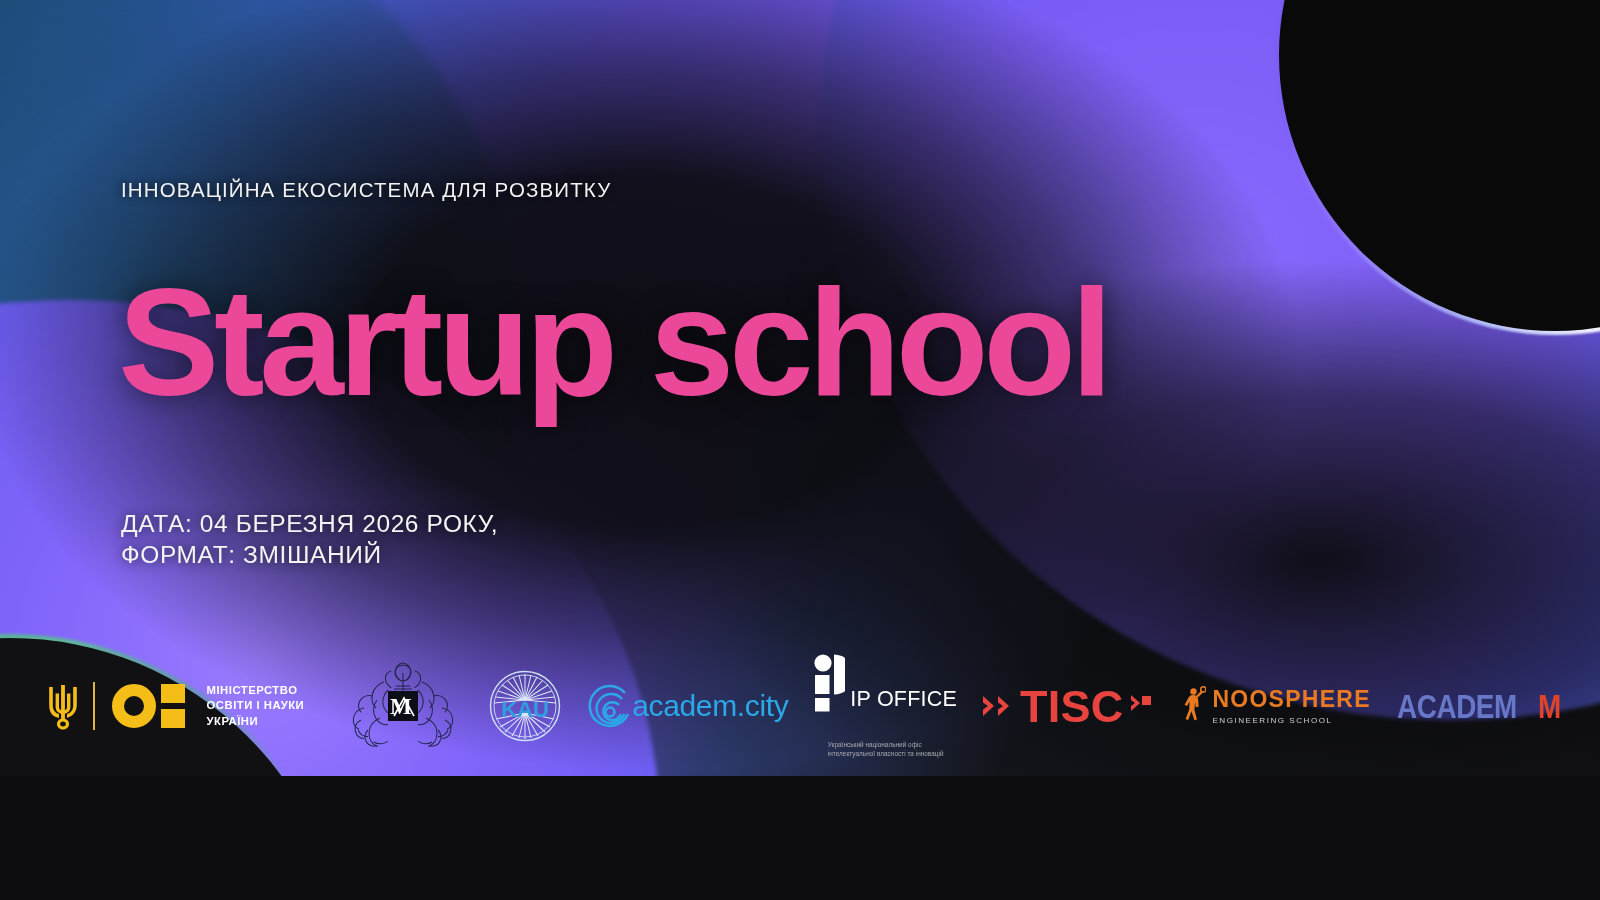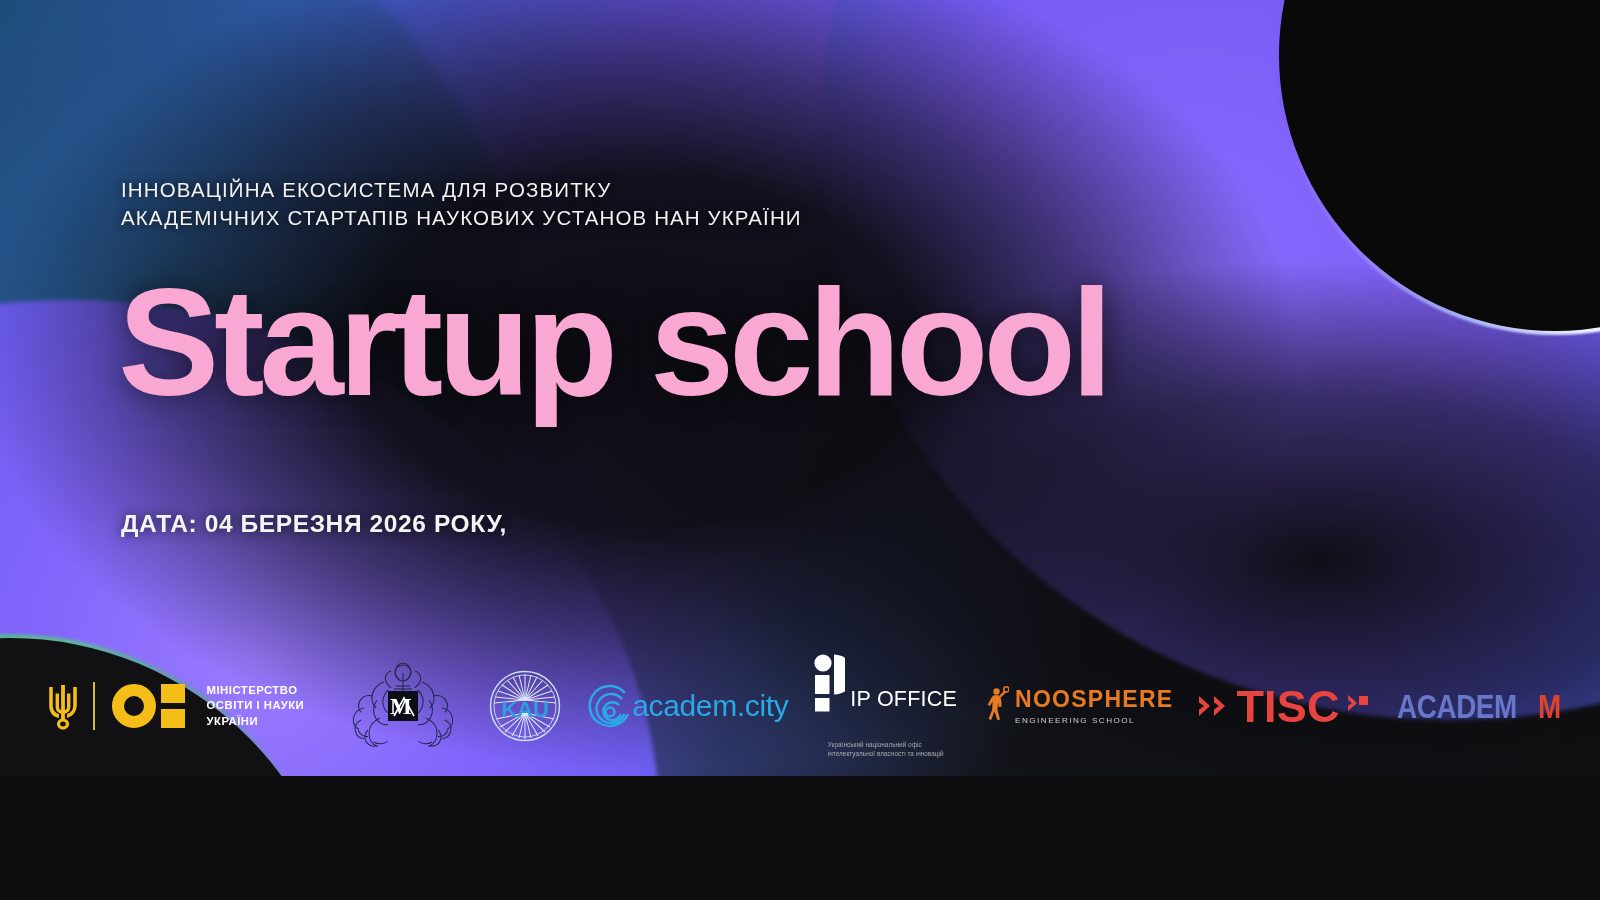--- a/index.html
+++ b/index.html
@@ -125,35 +125,35 @@
     font-weight:400;
     text-transform:uppercase;
     white-space:nowrap;
     text-shadow:0 0 10px rgba(0,0,0,0.85);
   }
   .eyebrow span { display:block; }
 
   .title {
     position:absolute;
     left:118px; top:262px;
-    color:#f9a8d4;
+    color:#ec4899;
     font-size:152px;
     font-weight:bold;
     letter-spacing:-0.035em;
     line-height:160px;
     white-space:nowrap;
     text-shadow:0 0 28px rgba(0,0,0,0.55);
   }
 
   .details {
     position:absolute;
     left:121px; top:508px;
     color:#f4f4f4;
     font-size:24.5px;
-    font-weight:700;
+    font-weight:400;
     letter-spacing:0.025em;
     line-height:31px;
     text-transform:uppercase;
     white-space:nowrap;
     text-shadow:0 0 12px rgba(0,0,0,0.7);
   }
   .details span { display:block; }
 
   
   .logos {
@@ -301,27 +301,27 @@
 
   <div class="circle-bl-wrap">
     <div class="circle-bl-rim"></div>
     <div class="circle-bl-core"></div>
   </div>
 
   <div class="content">
 
     <div class="eyebrow">
       <span>ІННОВАЦІЙНА ЕКОСИСТЕМА ДЛЯ РОЗВИТКУ</span>
-      <span>АКАДЕМІЧНИХ СТАРТАПІВ НАУКОВИХ УСТАНОВ НАН УКРАЇНИ</span>
     </div>
 
     <div class="title">Startup school</div>
 
     <div class="details">
       <span>ДАТА: 04 БЕРЕЗНЯ 2026 РОКУ,</span>
+      <span>ФОРМАТ: ЗМІШАНИЙ</span>
     </div>
 
     <div class="logos">
 
       <div class="logo-slot mon">
         <svg class="trident" viewBox="0 0 34 50">
           <g fill="#f5bd17">
             <rect x="15.1" y="4" width="3.8" height="36"></rect>
             <path d="M3.2 6 h3.6 v18.5 c0 4.6 2.4 7.4 6.2 8.6 v3.9 C6.6 36 3.2 31.6 3.2 24.6 Z"></path>
             <path d="M30.8 6 h-3.6 v18.5 c0 4.6 -2.4 7.4 -6.2 8.6 v3.9 c6.4 -1.9 9.8 -6.4 9.8 -13.4 Z"></path>
@@ -450,51 +450,51 @@
             <rect x="1" y="44" width="14.5" height="13.5" fill="#ffffff"></rect>
           </svg>
           <span class="ip-words">IP OFFICE</span>
         </div>
         <div class="ip-sub">
           <span>Український національний офіс</span>
           <span>інтелектуальної власності та інновацій</span>
         </div>
       </div>
 
+      <div class="logo-slot tisc">
+        <svg width="34" height="30" viewBox="0 0 34 30">
+          <g fill="#e8443f">
+            <path d="M2 5 l11 10 l-11 10 l-0 -6.5 l5 -3.5 l-5 -3.5 z"></path>
+            <path d="M17 5 l11 10 l-11 10 l-0 -6.5 l5 -3.5 l-5 -3.5 z"></path>
+          </g>
+        </svg>
+        <span class="tisc-word">TISC</span>
+        <svg width="26" height="30" viewBox="0 0 26 30">
+          <g fill="#e8443f">
+            <path d="M3 4 l9 8 l-9 8 l0 -5 l4 -3 l-4 -3 z"></path>
+            <rect x="14" y="5" width="9" height="9" transform="rotate(0 14 5)"></rect>
+          </g>
+        </svg>
+      </div>
+
       <div class="logo-slot noo">
         <svg class="noo-fig" viewBox="0 0 24 48">
           <g fill="#e87a22">
             <circle cx="11.5" cy="9.5" r="3.2"></circle>
             <path d="M11 13 c3.4 0 5 2 5.2 5.2 l0.4 6.5 l-3 0.3 l-0.4 -5.4 l-0.8 8.2 l2.6 9.6 l-2.6 0.8 l-3 -9 l-3.2 8.8 l-2.6 -0.9 l3.6 -9.6 l0.4 -8 l-2.6 4.6 l-2.4 -1.3 l4 -7.2 c1 -1.8 2.4 -2.6 4.4 -2.6 z"></path>
             <path d="M14 14 l5.6 -5.4 l1.6 1.7 l-5.6 5.4 z"></path>
             <circle cx="21.3" cy="7.4" r="2.6" fill="none" stroke="#e87a22" stroke-width="1.5"></circle>
           </g>
         </svg>
         <div class="noo-txt">
           <span class="noo-name">NOOSPHERE</span>
           <span class="noo-sub">ENGINEERING SCHOOL</span>
         </div>
       </div>
 
-      <div class="logo-slot tisc">
-        <svg width="34" height="30" viewBox="0 0 34 30">
-          <g fill="#e8443f">
-            <path d="M2 5 l11 10 l-11 10 l-0 -6.5 l5 -3.5 l-5 -3.5 z"></path>
-            <path d="M17 5 l11 10 l-11 10 l-0 -6.5 l5 -3.5 l-5 -3.5 z"></path>
-          </g>
-        </svg>
-        <span class="tisc-word">TISC</span>
-        <svg width="26" height="30" viewBox="0 0 26 30">
-          <g fill="#e8443f">
-            <path d="M3 4 l9 8 l-9 8 l0 -5 l4 -3 l-4 -3 z"></path>
-            <rect x="14" y="5" width="9" height="9" transform="rotate(0 14 5)"></rect>
-          </g>
-        </svg>
-      </div>
-
       <div class="logo-slot amedia">
         <span class="am-1">ACADEM</span>
         <span class="am-2">M</span>
 
       </div>
 
     </div>
   </div>
 </div>
 

